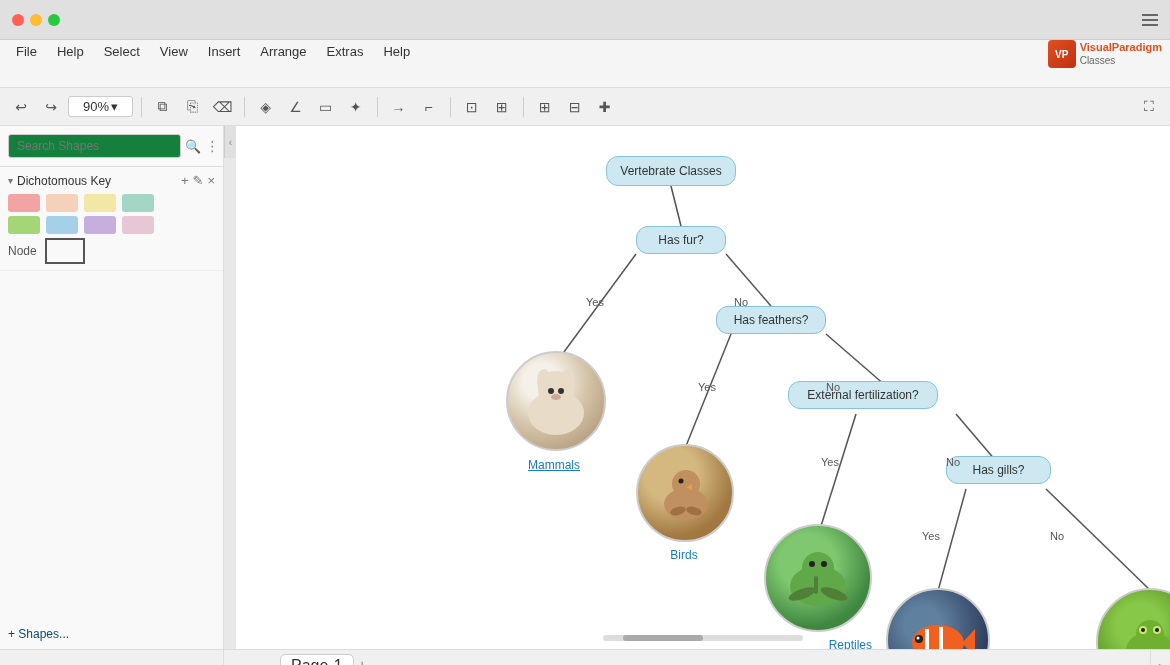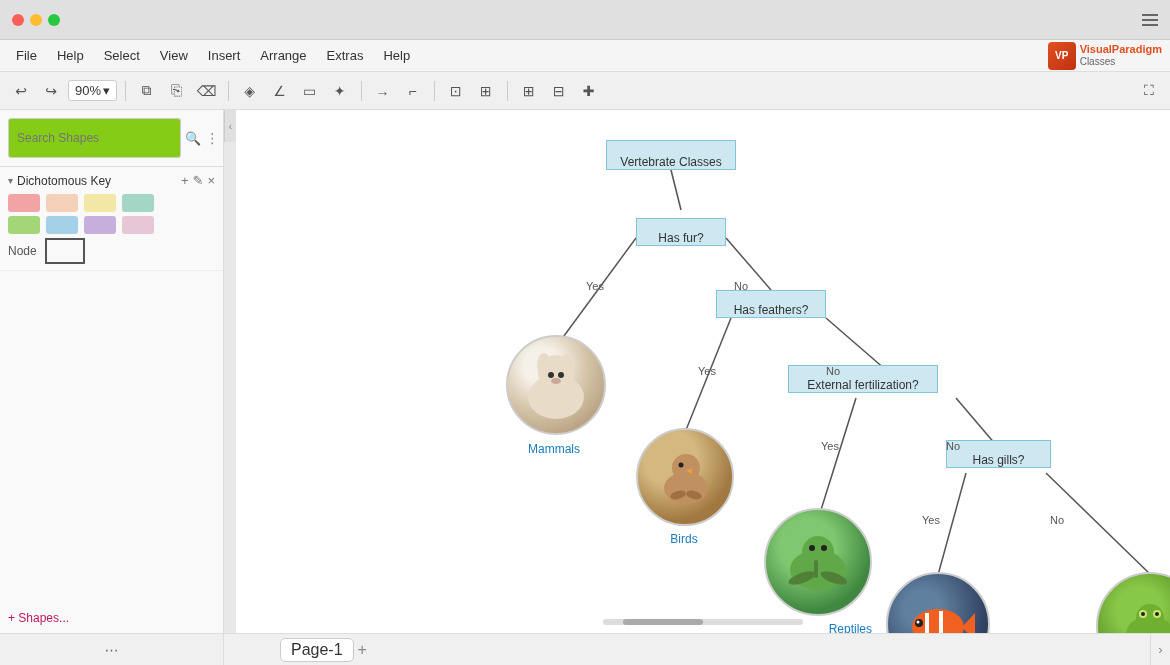--- a/index.html
+++ b/index.html
@@ -31,25 +31,25 @@
       padding: 0 8px;
       font-size: 12px;
       color: #555;
       margin: 0 80px;
     }
     .hamburger { position: absolute; right: 12px; display: flex; flex-direction: column; gap: 3px; cursor: pointer; }
     .hamburger span { display: block; width: 16px; height: 2px; background: #666; }
 
     
     .menubar {
-      height: 32px;
+      height: 48px;
       background: #f5f5f5;
       border-bottom: 1px solid #ddd;
       display: flex;
-      align-items: center;
+      align-items: flex-start;
       padding: 0 8px;
       gap: 4px;
     }
     .menubar-item {
       padding: 4px 8px;
       cursor: pointer;
       border-radius: 3px;
       font-size: 13px;
       color: #333;
     }
@@ -99,21 +99,21 @@
     .toolbar-separator { width: 1px; height: 20px; background: #ccc; margin: 0 4px; }
     .zoom-control {
       display: flex;
       align-items: flex-start;
       gap: 2px;
       font-size: 13px;
       color: #333;
       background: #fff;
       border: 1px solid #ccc;
       border-radius: 3px;
-      padding: 2px 6px;
+      padding: 2px 14px;
       cursor: pointer;
     }
 
     
     .main-layout {
       display: flex;
       height: calc(665px - 40px - 32px - 38px - 32px);
     }
 
     
@@ -129,24 +129,24 @@
       display: flex;
       align-items: center;
       padding: 8px;
       border-bottom: 1px solid #ddd;
       gap: 4px;
     }
     .search-input {
       flex: 1;
       border: 1px solid #ccc;
       border-radius: 3px;
-      padding: 12px 8px;
+      padding: 4px 8px;
       font-size: 12px;
       outline: none;
-      background: #84cc16;
+      background: #15803d;
     }
     .search-icon { color: #888; font-size: 13px; cursor: pointer; }
     .search-more { color: #888; font-size: 14px; cursor: pointer; }
 
     .sidebar-section {
       padding: 6px 8px;
       border-bottom: 1px solid #eee;
     }
     .sidebar-section-header {
       display: flex;
@@ -184,21 +184,21 @@
     .node-shape {
       width: 40px;
       height: 26px;
       border: 2px solid #555;
       background: transparent;
     }
 
     .sidebar-add-shapes {
       padding: 8px;
       margin-top: auto;
-      color: #be185d;
+      color: #0c4a6e;
       cursor: pointer;
       font-size: 12px;
       display: flex;
       align-items: flex-start;
       gap: 4px;
     }
 
     
     .canvas-area {
       flex: 1;
@@ -210,23 +210,23 @@
       position: relative;
       width: 100%;
       height: 100%;
     }
 
     
     .diagram-node {
       position: absolute;
       background: #cde8f0;
       border: 1px solid #85c4d8;
-      border-radius: 0;
-      display: flex;
-      align-items: flex-end;
+      border-radius: 12px;
+      display: flex;
+      align-items: center;
       justify-content: center;
       font-size: 12px;
       color: #333;
       text-align: center;
     }
 
     .diagram-image {
       position: absolute;
       border-radius: 50%;
       overflow: hidden;
@@ -483,21 +483,21 @@
 
         <line x1="730" y1="363" x2="702" y2="465" stroke="#555" stroke-width="1.5"></line>
 
         <line x1="810" y1="363" x2="915" y2="465" stroke="#555" stroke-width="1.5"></line>
       </svg>
 
       <div class="diagram-node" style="left:370px; top:30px; width:130px; height:30px;">
         <span>Vertebrate Classes</span>
       </div>
 
-      <div class="diagram-node" style="left:400px; top:100px; width:90px; height:28px;margin-top:8px;">
+      <div class="diagram-node" style="left:400px; top:100px; width:90px; height:28px;">
         <span>Has fur?</span>
       </div>
 
       <div class="diagram-node" style="left:480px; top:180px; width:110px; height:28px;">
         <span>Has feathers?</span>
       </div>
 
       <div class="diagram-node" style="left:552px; top:255px; width:150px; height:28px;">
         <span>External fertilization?</span>
       </div>
@@ -520,21 +520,21 @@
         <svg width="80" height="80" viewBox="0 0 80 80">
           <ellipse cx="40" cy="52" rx="28" ry="22" fill="#e8dcc8"></ellipse>
           <circle cx="40" cy="28" r="18" fill="#e8dcc8"></circle>
           <ellipse cx="28" cy="20" rx="7" ry="12" fill="#e8dcc8"></ellipse>
           <ellipse cx="52" cy="20" rx="7" ry="12" fill="#e8dcc8"></ellipse>
           <circle cx="35" cy="30" r="3" fill="#333"></circle>
           <circle cx="45" cy="30" r="3" fill="#333"></circle>
           <ellipse cx="40" cy="36" rx="5" ry="3" fill="#c8a898"></ellipse>
         </svg>
       </div>
-      <div class="diagram-label" style="left:258px; top:332px; width:120px;">Mammals</div>
+      <div class="diagram-label" style="left:258px; top:332px; width:120px;text-decoration:underline;">Mammals</div>
 
       <div class="diagram-image img-bird" style="left:400px; top:318px; width:98px; height:98px; border-radius:50%; border:2px solid #ccc; background:radial-gradient(circle at 35% 30%, #d4b880 30%, #a07840 70%);">
         <svg width="75" height="75" viewBox="0 0 75 75">
           <ellipse cx="38" cy="48" rx="22" ry="16" fill="#c09060"></ellipse>
           <circle cx="38" cy="28" r="14" fill="#c09060"></circle>
           <ellipse cx="30" cy="55" rx="8" ry="4" fill="#a07040" transform="rotate(-15 30 55)"></ellipse>
           <ellipse cx="46" cy="55" rx="8" ry="4" fill="#a07040" transform="rotate(15 46 55)"></ellipse>
           <circle cx="33" cy="25" r="2.5" fill="#222"></circle>
           <polygon points="38,31 44,28 44,34" fill="#e8a040"></polygon>
         </svg>

